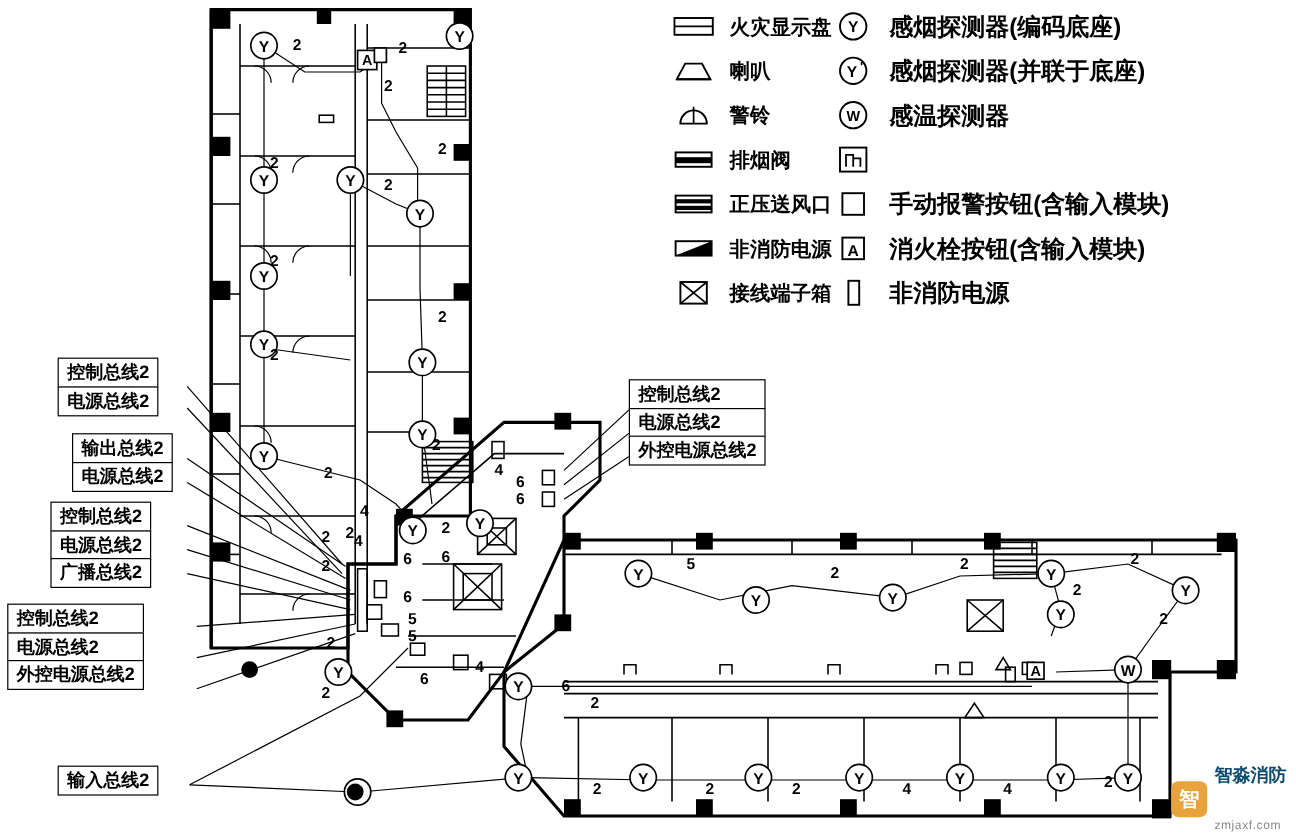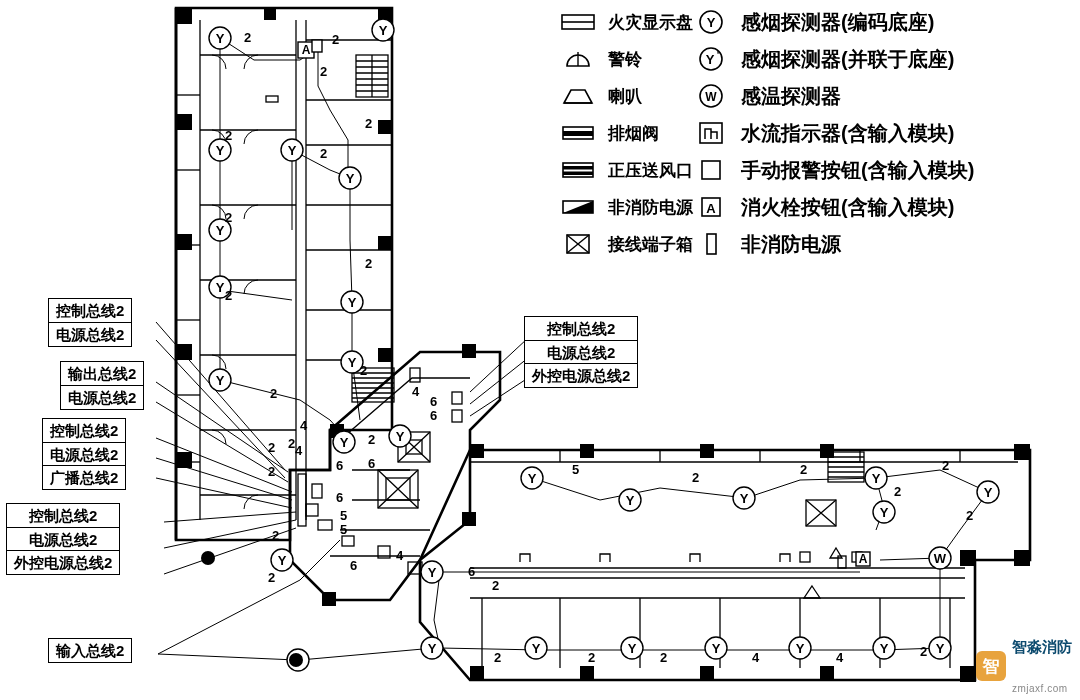--- a/index.html
+++ b/index.html
@@ -43,21 +43,21 @@
     border:1.6px solid #000;
     background:#fff;
     font-size:15px;
     font-weight:700;
     line-height:1;
     padding:4px 7px;
     white-space:nowrap;
     box-sizing:border-box;
     font-family:"Liberation Sans","DejaVu Sans",sans-serif;
   }
-  .busgroup{position:absolute;text-align:center;}
+  .busgroup{position:absolute;}
   .busgroup .buslabel{position:relative;left:0;top:0;margin-top:-1.6px;}
 
   
   .watermark{
     position:absolute;
     right:8px;bottom:6px;
     display:flex;align-items:center;gap:6px;
   }
   .wm-logo{
     width:30px;height:30px;border-radius:6px;
@@ -474,36 +474,36 @@
           <svg width="34" height="18" viewBox="0 0 34 18">
               <rect x="1" y="2" width="32" height="14" fill="#fff" stroke="#000" stroke-width="1.6"></rect>
               <line x1="1" y1="9" x2="33" y2="9" stroke="#000" stroke-width="1.6"></line>
             </svg>
         </span>
         <span class="legend-label">火灾显示盘</span>
       </div>
 
       <div class="legend-row">
         <span class="legend-sym">
+          <svg width="34" height="18" viewBox="0 0 34 18">
+              <path d="M3,16 L10,3 L24,3 L31,16 Z" fill="#fff" stroke="#000" stroke-width="1.6"></path>
+              <line x1="3" y1="16" x2="31" y2="16" stroke="#000" stroke-width="1.6"></line>
+            </svg>
+        </span>
+        <span class="legend-label">喇叭</span>
+      </div>
+
+      <div class="legend-row">
+        <span class="legend-sym">
           <svg width="34" height="20" viewBox="0 0 34 20">
               <path d="M6,17 a11,11 0 0 1 22,0 Z" fill="#fff" stroke="#000" stroke-width="1.6"></path>
               <line x1="17" y1="3" x2="17" y2="17" stroke="#000" stroke-width="1.4"></line>
             </svg>
         </span>
         <span class="legend-label">警铃</span>
-      </div>
-
-      <div class="legend-row">
-        <span class="legend-sym">
-          <svg width="34" height="18" viewBox="0 0 34 18">
-              <path d="M3,16 L10,3 L24,3 L31,16 Z" fill="#fff" stroke="#000" stroke-width="1.6"></path>
-              <line x1="3" y1="16" x2="31" y2="16" stroke="#000" stroke-width="1.6"></line>
-            </svg>
-        </span>
-        <span class="legend-label">喇叭</span>
       </div>
 
       <div class="legend-row">
         <span class="legend-sym">
           <svg width="34" height="18" viewBox="0 0 34 18">
               <rect x="2" y="3" width="30" height="12" fill="#fff" stroke="#000" stroke-width="1.6"></rect>
               <rect x="2" y="7" width="30" height="5" fill="#000"></rect>
             </svg>
         </span>
         <span class="legend-label">排烟阀</span>
@@ -575,21 +575,20 @@
         <span class="legend-label">感温探测器</span>
       </div>
 
       <div class="legend-row">
         <span class="legend-sym">
           <svg width="30" height="26" viewBox="0 0 30 26">
               <rect x="4" y="3" width="22" height="20" fill="#fff" stroke="#000" stroke-width="1.6"></rect>
               <path d="M9,19 L9,9 L15,9 L15,19 M15,12 L21,12 L21,19" fill="none" stroke="#000" stroke-width="1.5"></path>
             </svg>
         </span>
-        <span class="legend-label">水流指示器(含输入模块)</span>
       </div>
 
       <div class="legend-row">
         <span class="legend-sym">
           <svg width="26" height="26" viewBox="0 0 26 26">
               <rect x="4" y="4" width="18" height="18" fill="#fff" stroke="#000" stroke-width="1.6"></rect>
             </svg>
         </span>
         <span class="legend-label">手动报警按钮(含输入模块)</span>
       </div>

